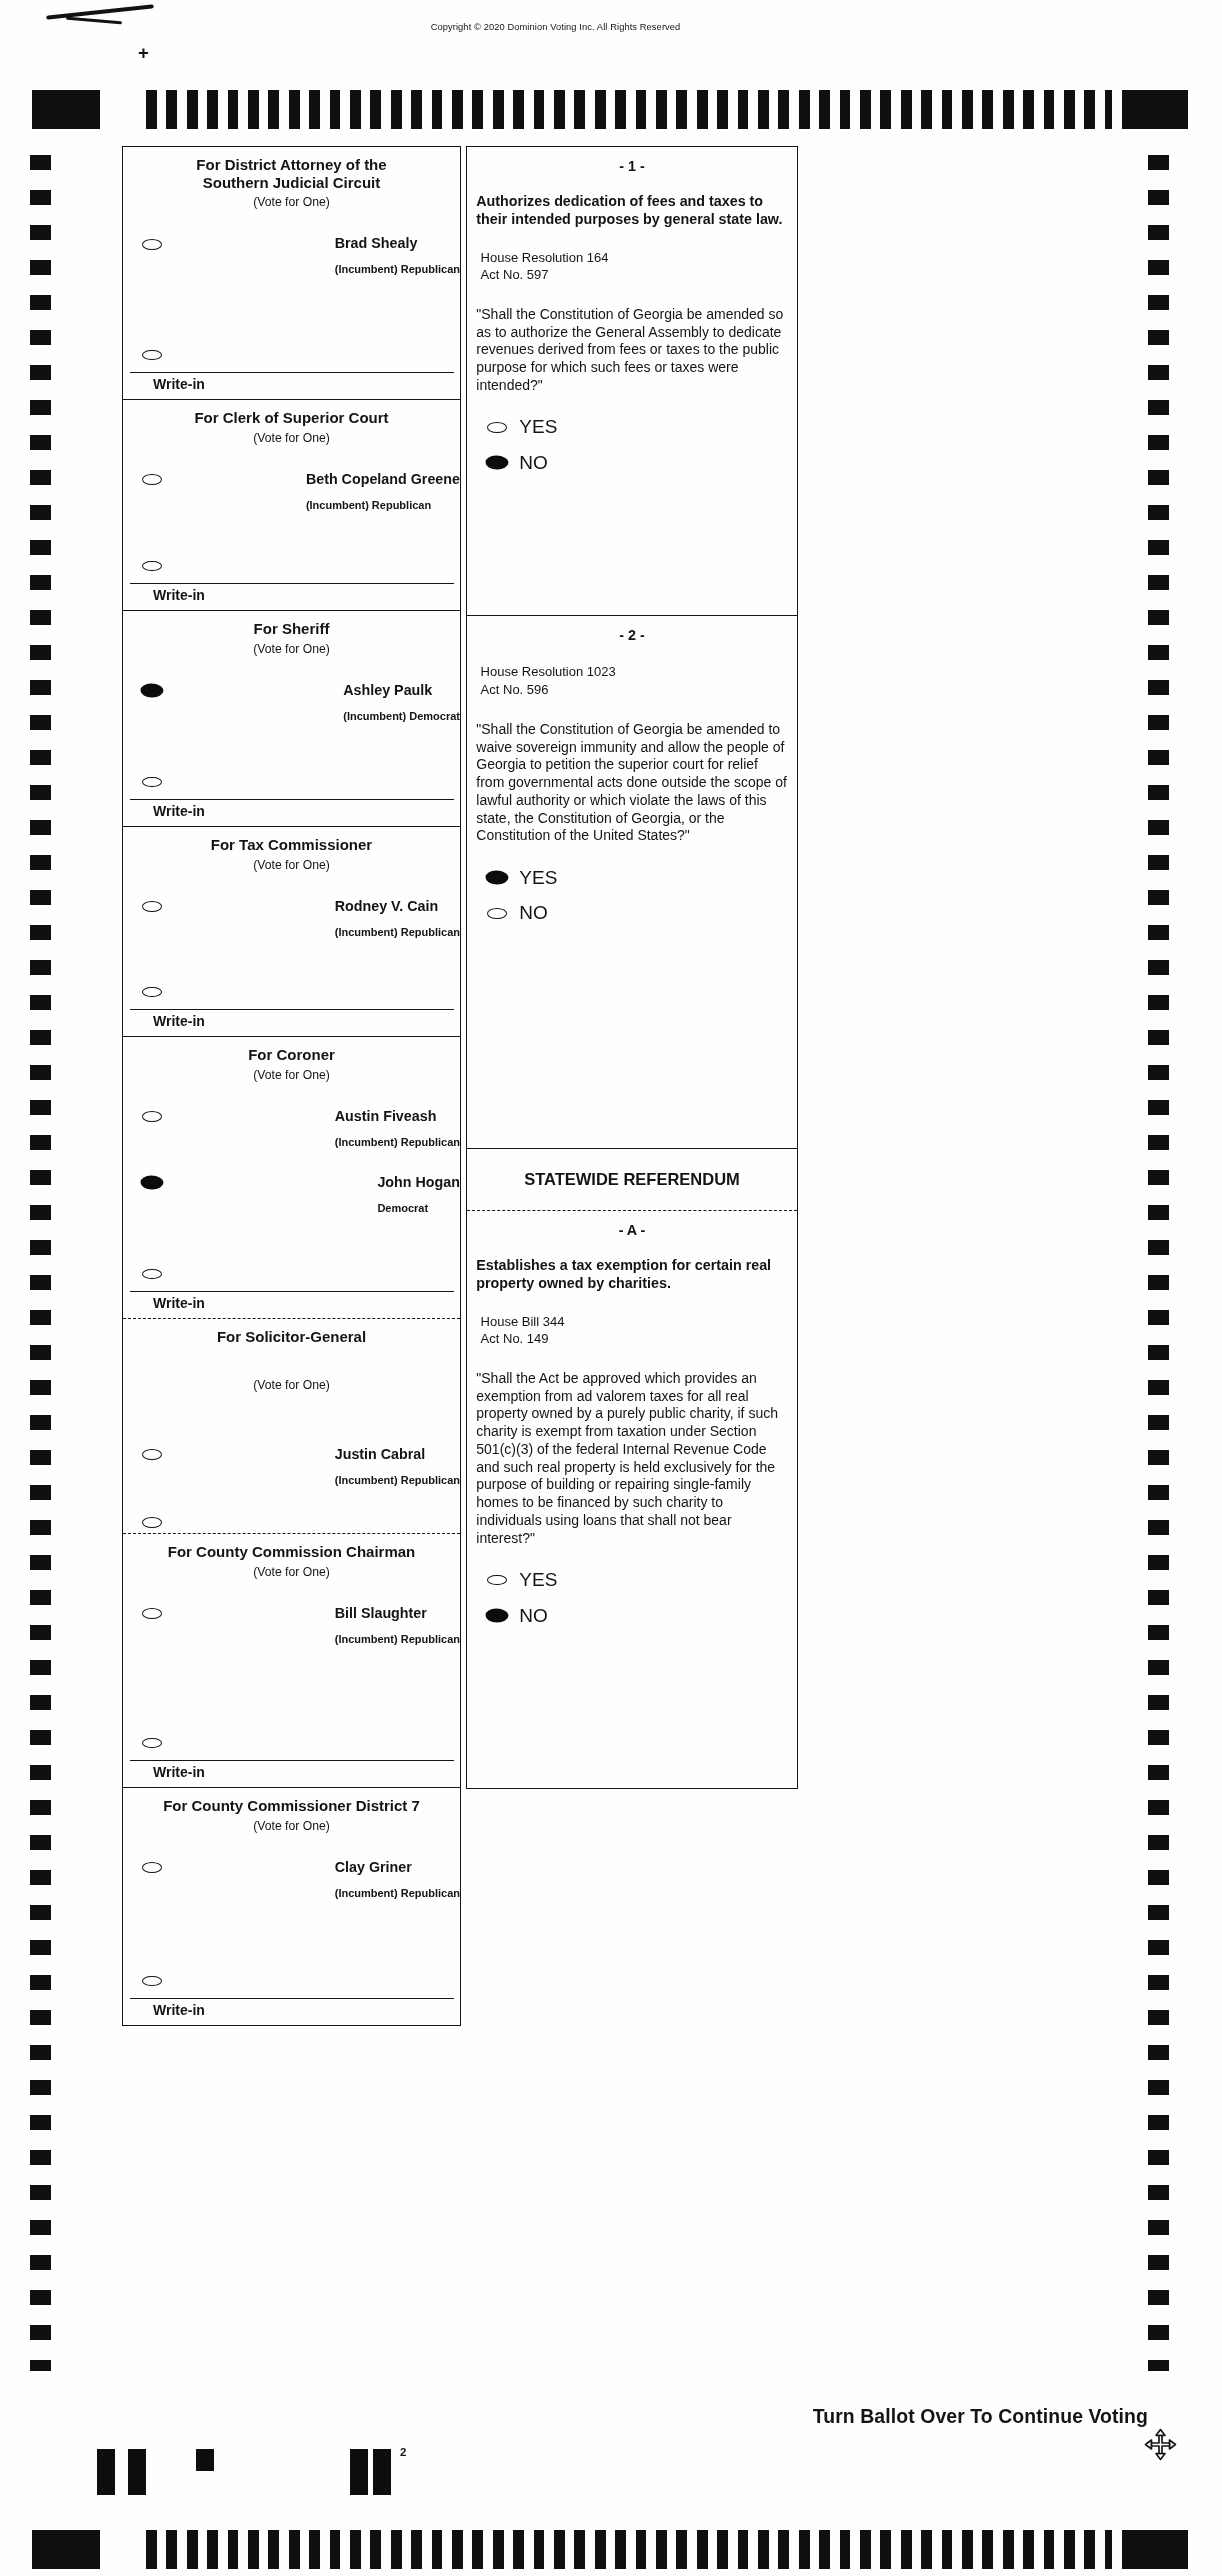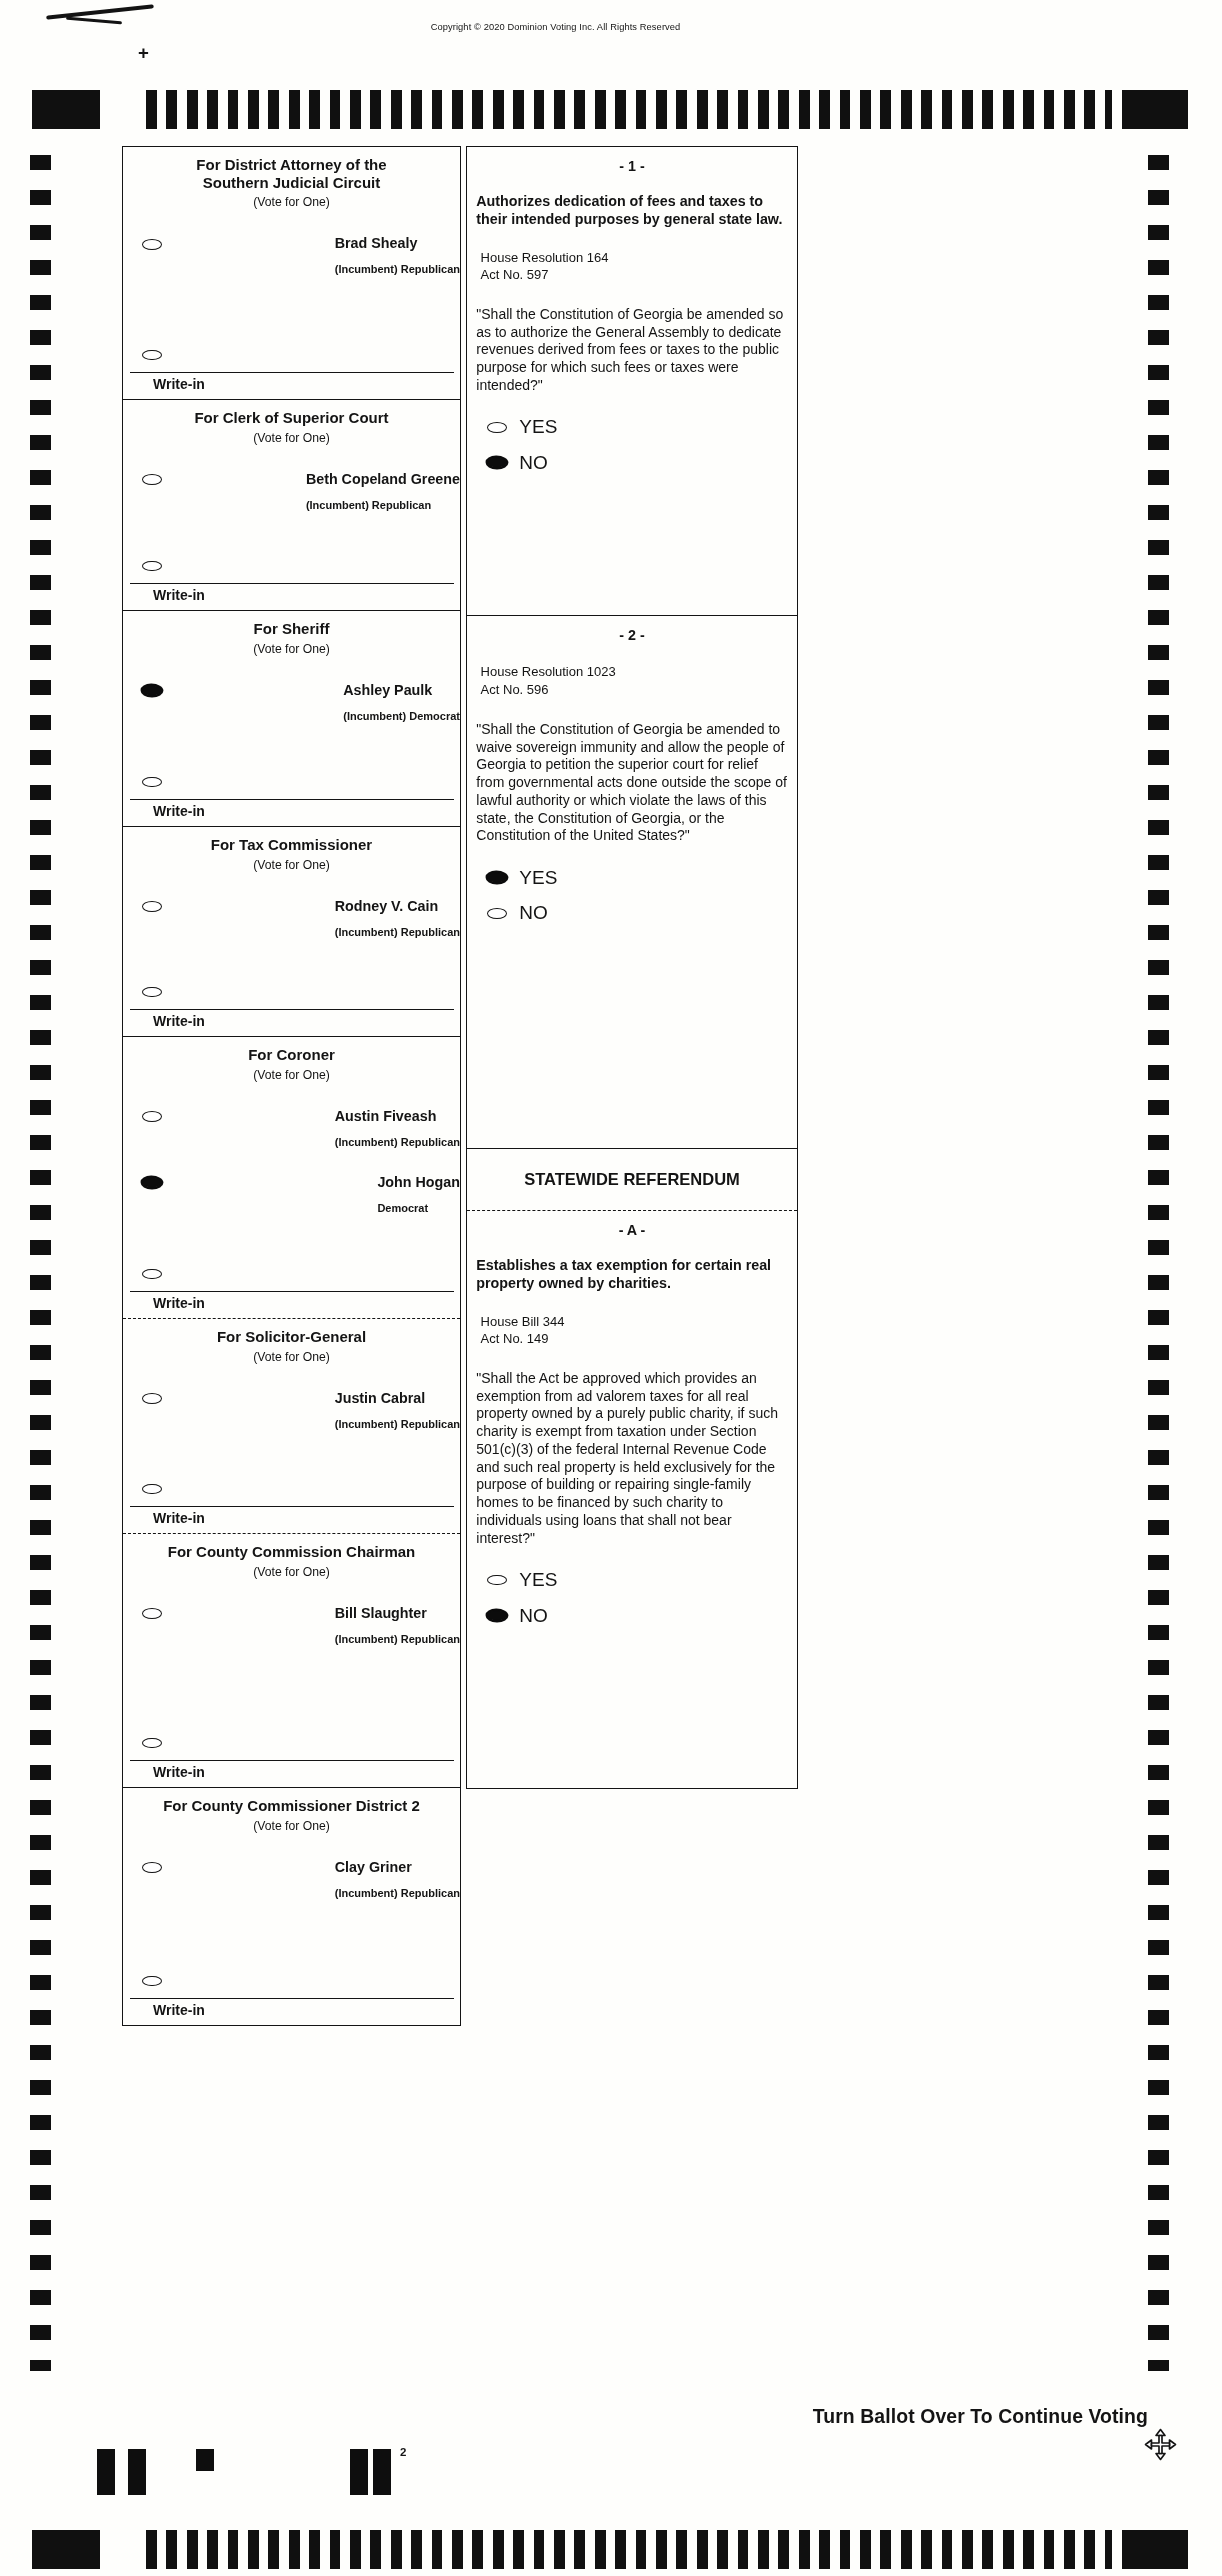--- a/index.html
+++ b/index.html
@@ -176,21 +176,21 @@
       </div>
       <div class="wgroup">
         <div class="cand">
             <span class="oval"></span>
           </div>
         <div class="wline"></div>
         <div class="wlabel">Write-in</div>
       </div>
     </section>
 
-    <section class="contest dashed" style="height:215px;">
+    <section class="contest dashed" style="height:215px;gap:28px;">
       <div class="c-title">For Solicitor-General</div>
       <div class="c-vote">(Vote for One)</div>
       <div class="cand">
         <span class="oval"></span>
         <div>
             <div class="cname">Justin Cabral</div>
              <div class="cdetail">(Incumbent) Republican</div>
           </div>
       </div>
       <div class="wgroup">
@@ -215,21 +215,21 @@
       <div class="wgroup">
         <div class="cand">
             <span class="oval"></span>
           </div>
         <div class="wline"></div>
         <div class="wlabel">Write-in</div>
       </div>
     </section>
 
     <section class="contest" style="height:237px;">
-      <div class="c-title">For County Commissioner District 2</div>
+      <div class="c-title">For County Commissioner District 7</div>
       <div class="c-vote">(Vote for One)</div>
       <div class="cand">
         <span class="oval"></span>
         <div>
             <div class="cname">Clay Griner</div>
              <div class="cdetail">(Incumbent) Republican</div>
           </div>
       </div>
       <div class="wgroup">
         <div class="cand">

